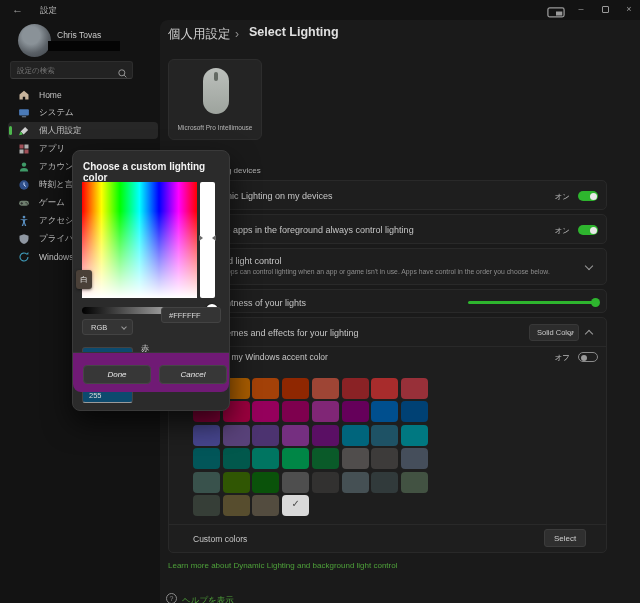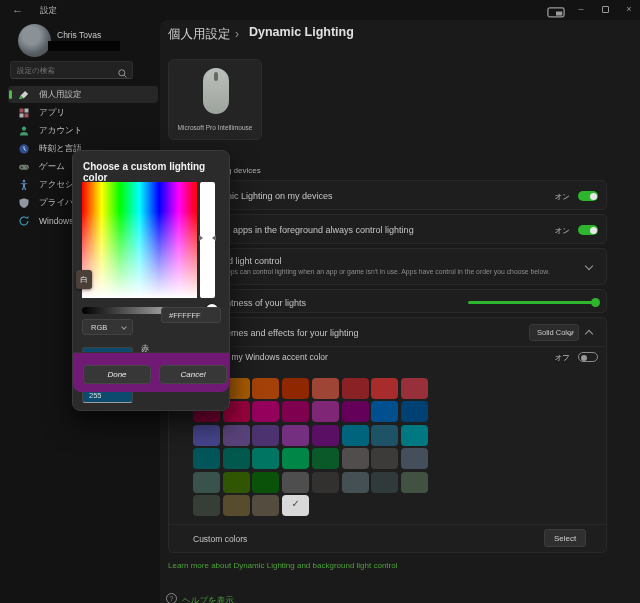--- a/index.html
+++ b/index.html
@@ -130,20 +130,37 @@
   <input id="search-input" placeholder="設定の検索" style="">
   <span id="search-icon">
     <svg viewBox="0 0 16 16">
         <circle cx="7" cy="7" r="4.4" fill="none" stroke="#9a9a9a" stroke-width="1.4"></circle>
         <path d="m10.4 10.4 3.2 3.2" stroke="#9a9a9a" stroke-width="1.4"></path>
       </svg>
   </span>
 </div>
 
 <nav class="abs" id="sidebar">
+    <div class="side-item">
+      <span class="side-icon">
+        <svg viewBox="0 0 16 16">
+          <path d="M8 2.2 2 7.4V14h4.4v-3.8h3.2V14H14V7.4z" fill="#c7b49c"></path>
+        </svg>
+      </span>
+      <span class="side-label">Home</span>
+    </div>
+    <div class="side-item">
+      <span class="side-icon">
+        <svg viewBox="0 0 16 16">
+          <rect x="1.5" y="3" width="13" height="8.2" rx="1.2" fill="#4a7ab8"></rect>
+          <rect x="5" y="12.2" width="6" height="1.6" rx=".8" fill="#7a8aa0"></rect>
+        </svg>
+      </span>
+      <span class="side-label">システム</span>
+    </div>
     <div class="side-item sel">
       <span class="pill"></span>
       <span class="side-icon">
         <svg viewBox="0 0 16 16">
           <path d="m9.5 2.5 4 4-6 6-4-4z" fill="#d0d0d0"></path>
           <path d="M3.5 8.5c-1.2 1.2-1 3-2.5 5 2.5 0 4.3-.3 5.5-1.5z" fill="#4db84d"></path>
         </svg>
       </span>
       <span class="side-label">個人用設定</span>
     </div>
@@ -212,21 +229,21 @@
         </svg>
       </span>
       <span class="side-label">Windows Update</span>
     </div>
   </nav>
 
 <div class="abs" id="content"></div>
 
 <span class="abs" id="breadcrumb-root">個人用設定</span>
 <span class="abs" id="breadcrumb-sep">›</span>
-<span class="abs" id="page-title">Dynamic Lighting</span>
+<span class="abs" id="page-title">Select Lighting</span>
 
 <div class="abs" id="device-card">
   <div id="mouse-shape">
       <div id="mouse-wheel"></div>
     </div>
   <div id="device-name">Microsoft Pro Intellimouse</div>
 </div>
 
 <span class="abs" id="section-label">Dynamic Lighting devices</span>
 

